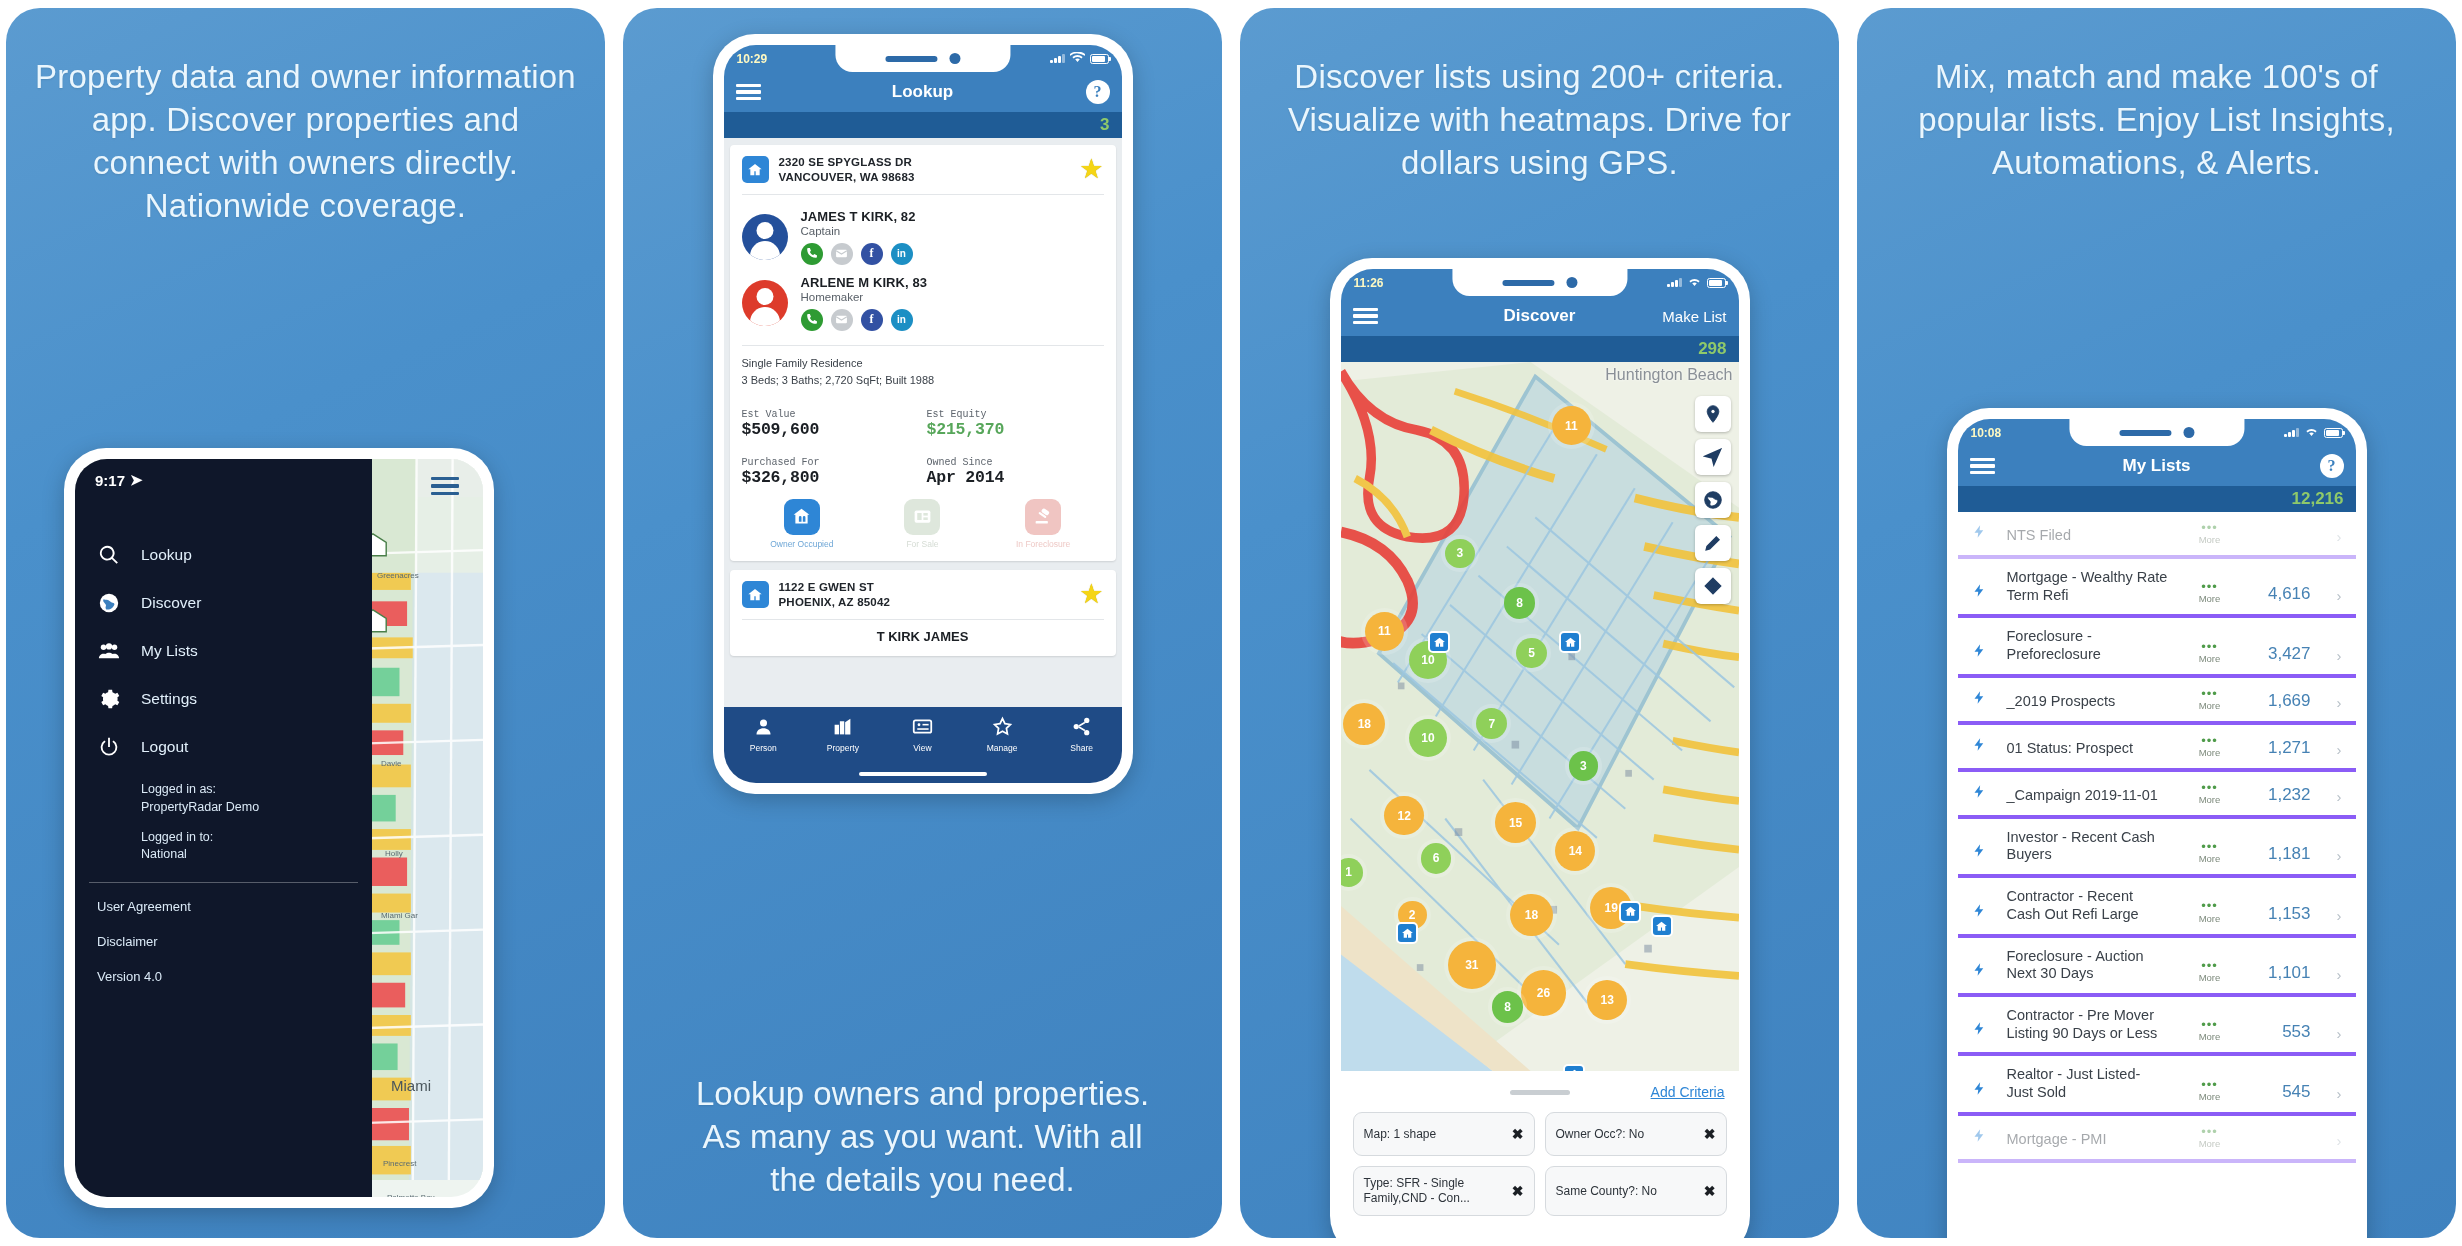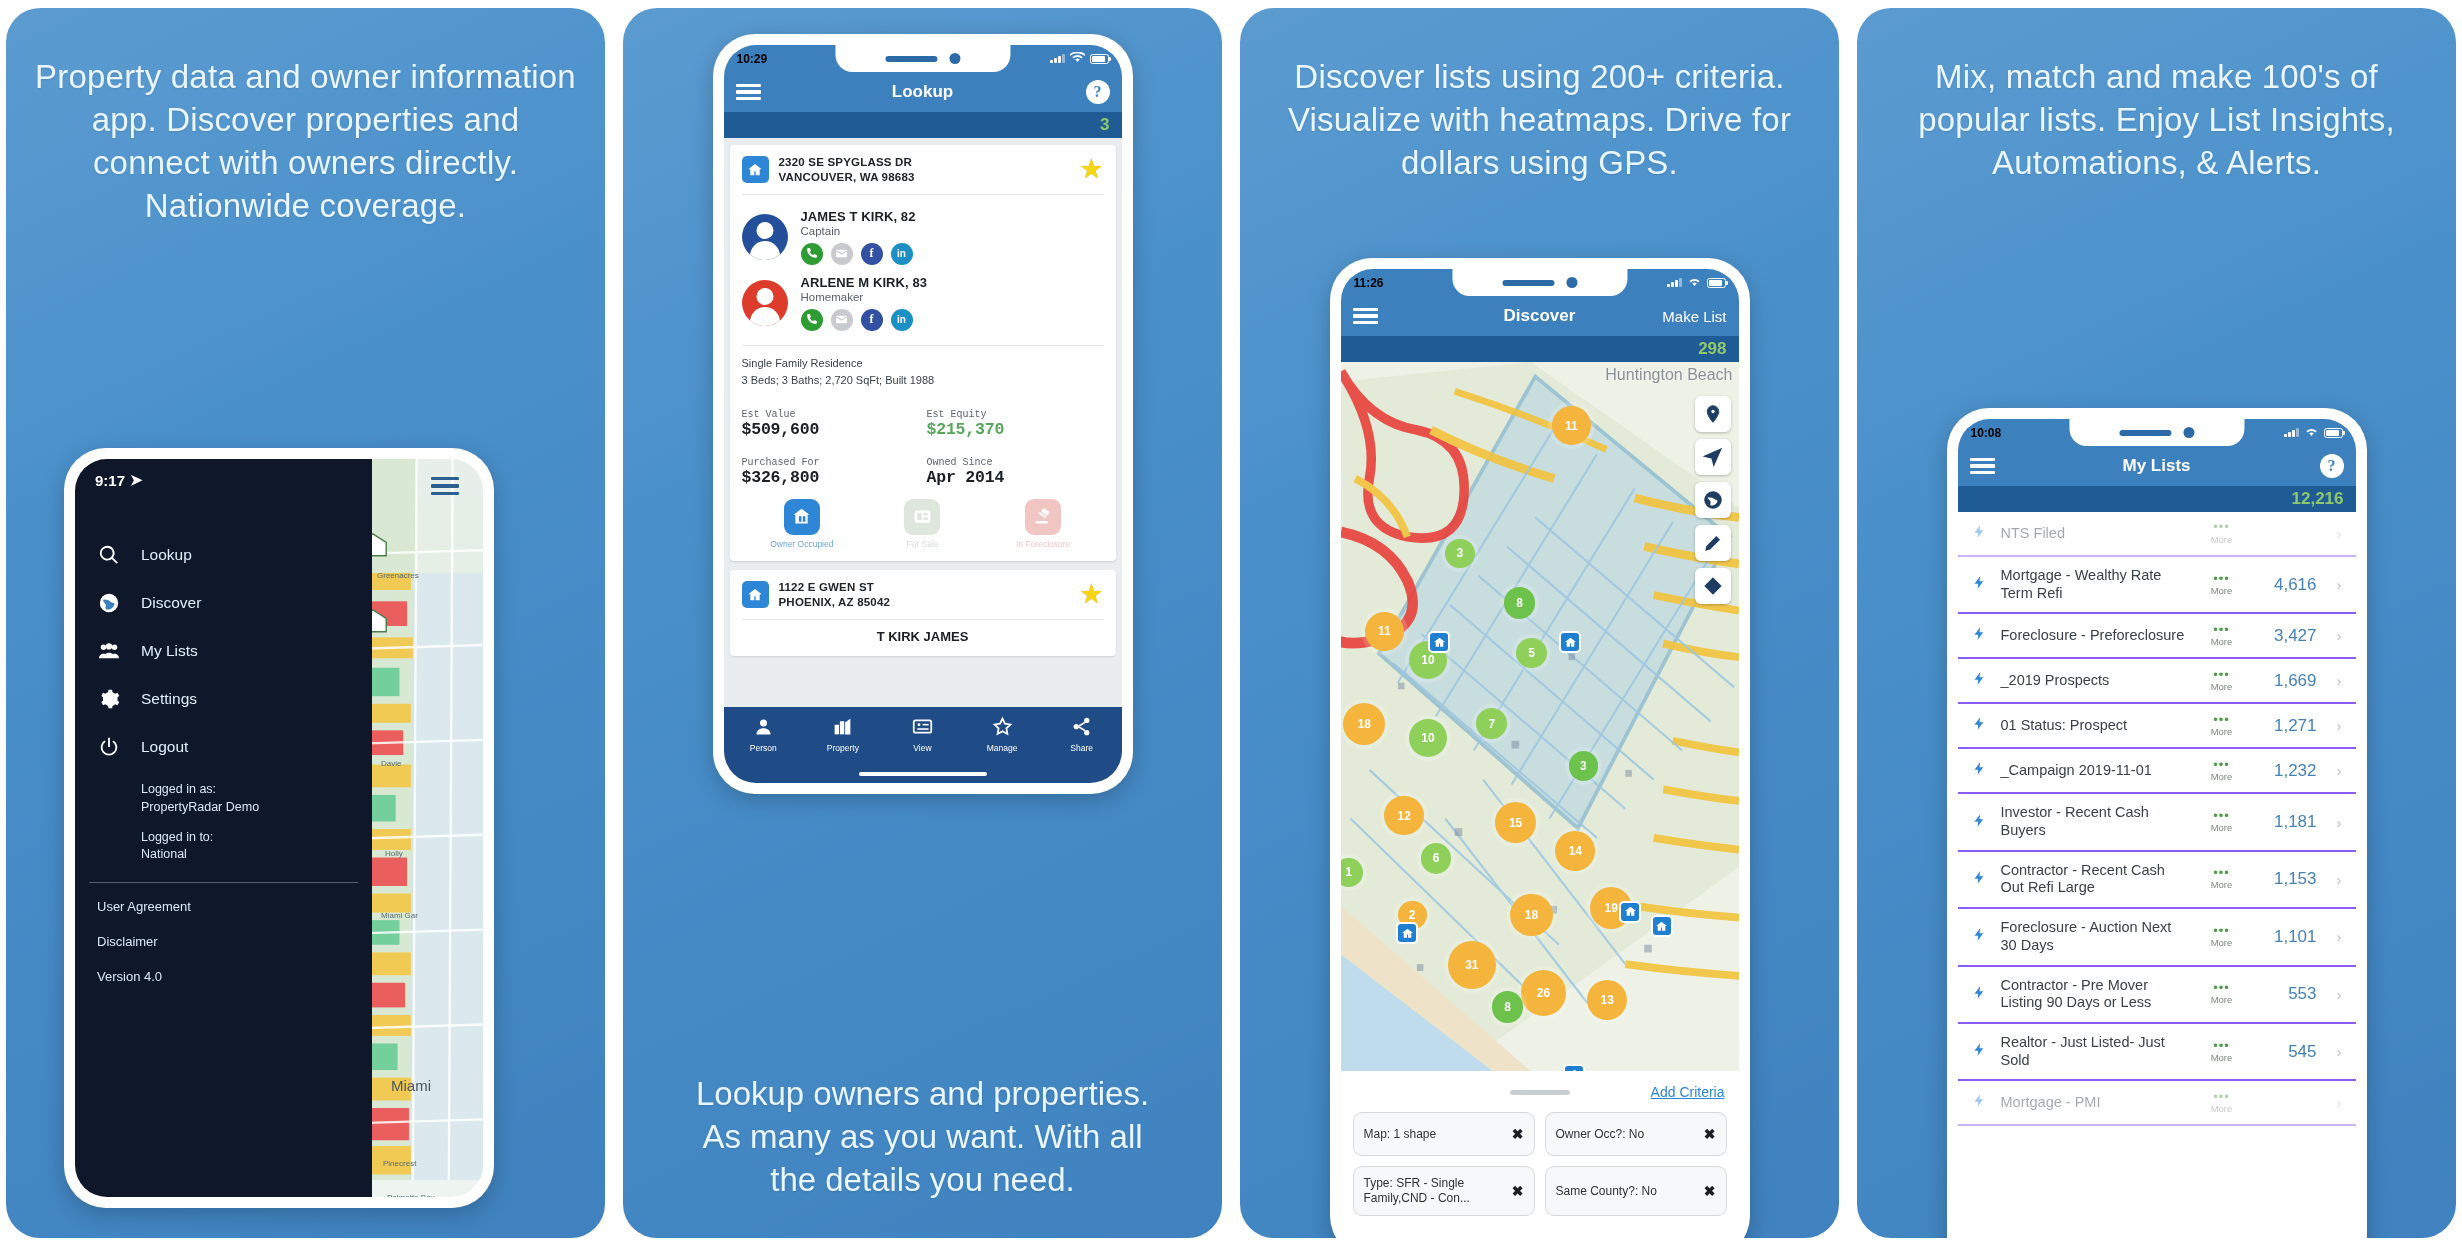--- a/index.html
+++ b/index.html
@@ -78,21 +78,21 @@
     display: flex; align-items: center; justify-content: center;
     gap: 12px;
   }
   .notch .speaker { width: 52px; height: 6px; border-radius: 4px; background: #2d6aa8; }
   .notch .cam { width: 11px; height: 11px; border-radius: 50%; background: #2d6aa8; }
 
   .statusbar {
     position: relative;
     height: 27px;
     background: #3c80be;
-    color: #000000;
+    color: #fef9c3;
     display: flex; align-items: center; justify-content: space-between;
     padding: 0 13px;
     font-size: 12px; font-weight: bold;
     z-index: 30;
   }
   .sb-right { display:flex; align-items:center; gap:5px; }
   .bars { display:flex; align-items:flex-end; gap:1.5px; height:9px;}
   .bars i { display:block; width:2.5px; background:#fff; border-radius:1px;}
   .bars i:nth-child(1){height:3px;} .bars i:nth-child(2){height:5px;}
   .bars i:nth-child(3){height:7px;} .bars i:nth-child(4){height:9px; background:rgba(255,255,255,.45);}
@@ -235,21 +235,21 @@
         display:flex; align-items:center; justify-content:space-between; min-height:44px;}
   .chip .ct{font-size:12px; color:#2d333a; line-height:1.25;}
   .chip .cx{font-size:14px; font-weight:bold; color:#1b1f24; margin-left:8px;}
 
   
   #panel4 .phone {
     left: 50%; transform: translateX(-50%);
     top: 400px; width: 420px; height: 880px;
   }
   .p4-list { position:absolute; top:93px; bottom:0; left:0; right:0; background:#fff; overflow:hidden;}
-  .lrow { display:flex; align-items:center; gap:14px; padding: 10px 14px; border-bottom:2px solid #8b5cf6; }
+  .lrow { display:flex; align-items:flex-end; gap:20px; padding: 10px 14px; border-bottom:4px solid #8b5cf6; }
   .bolt svg{width:15px;height:19px; fill:#2e86d6;}
   .lname { flex:1; font-size:14.5px; color:#3a4149; line-height:1.22;}
   .lmore { text-align:center; width:38px; flex:0 0 38px;}
   .lmore .dots{color:#4f9b4a; font-size:13px; letter-spacing:1px; line-height:.7;}
   .lmore .mt{font-size:9.5px; color:#7d8a7c; margin-top:2px;}
   .lcount { font-size:17px; color:#4682b4; width:62px; text-align:right; flex:0 0 62px;}
   .lchev { color:#b6bfc7; font-size:15px; margin-left:6px;}
   .lrow.partial { opacity:.45; }
 </style>
 </head>

